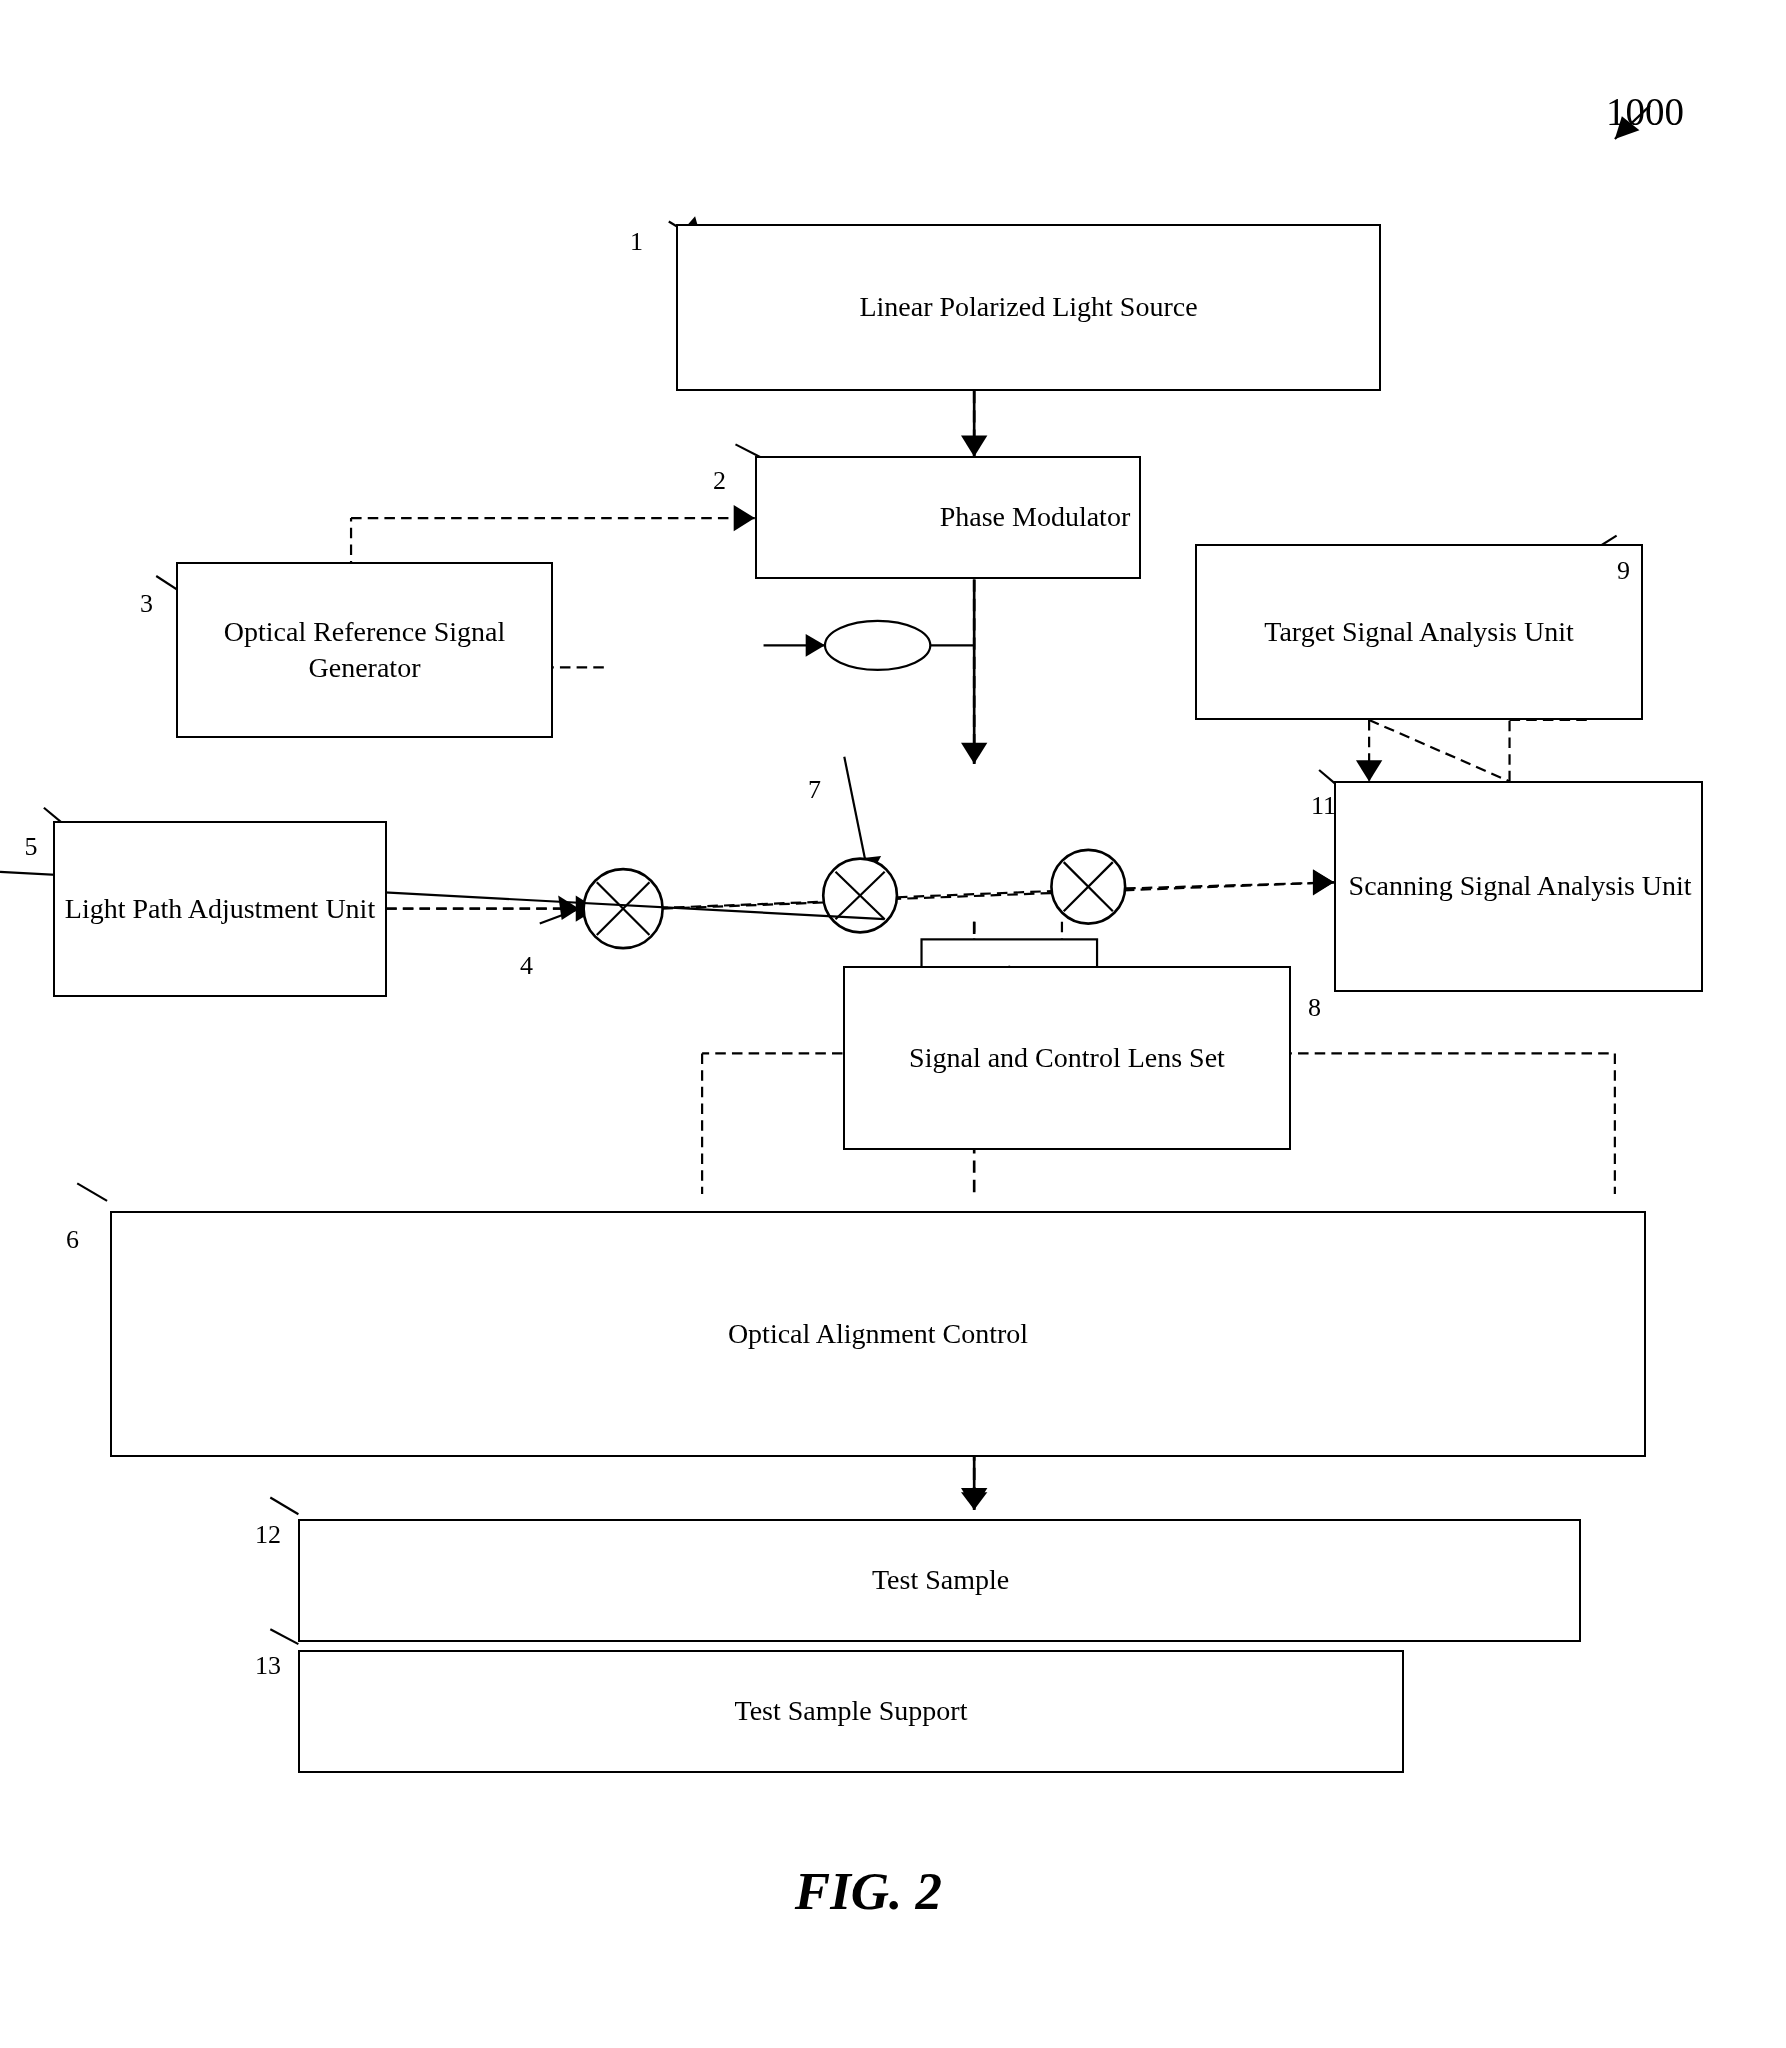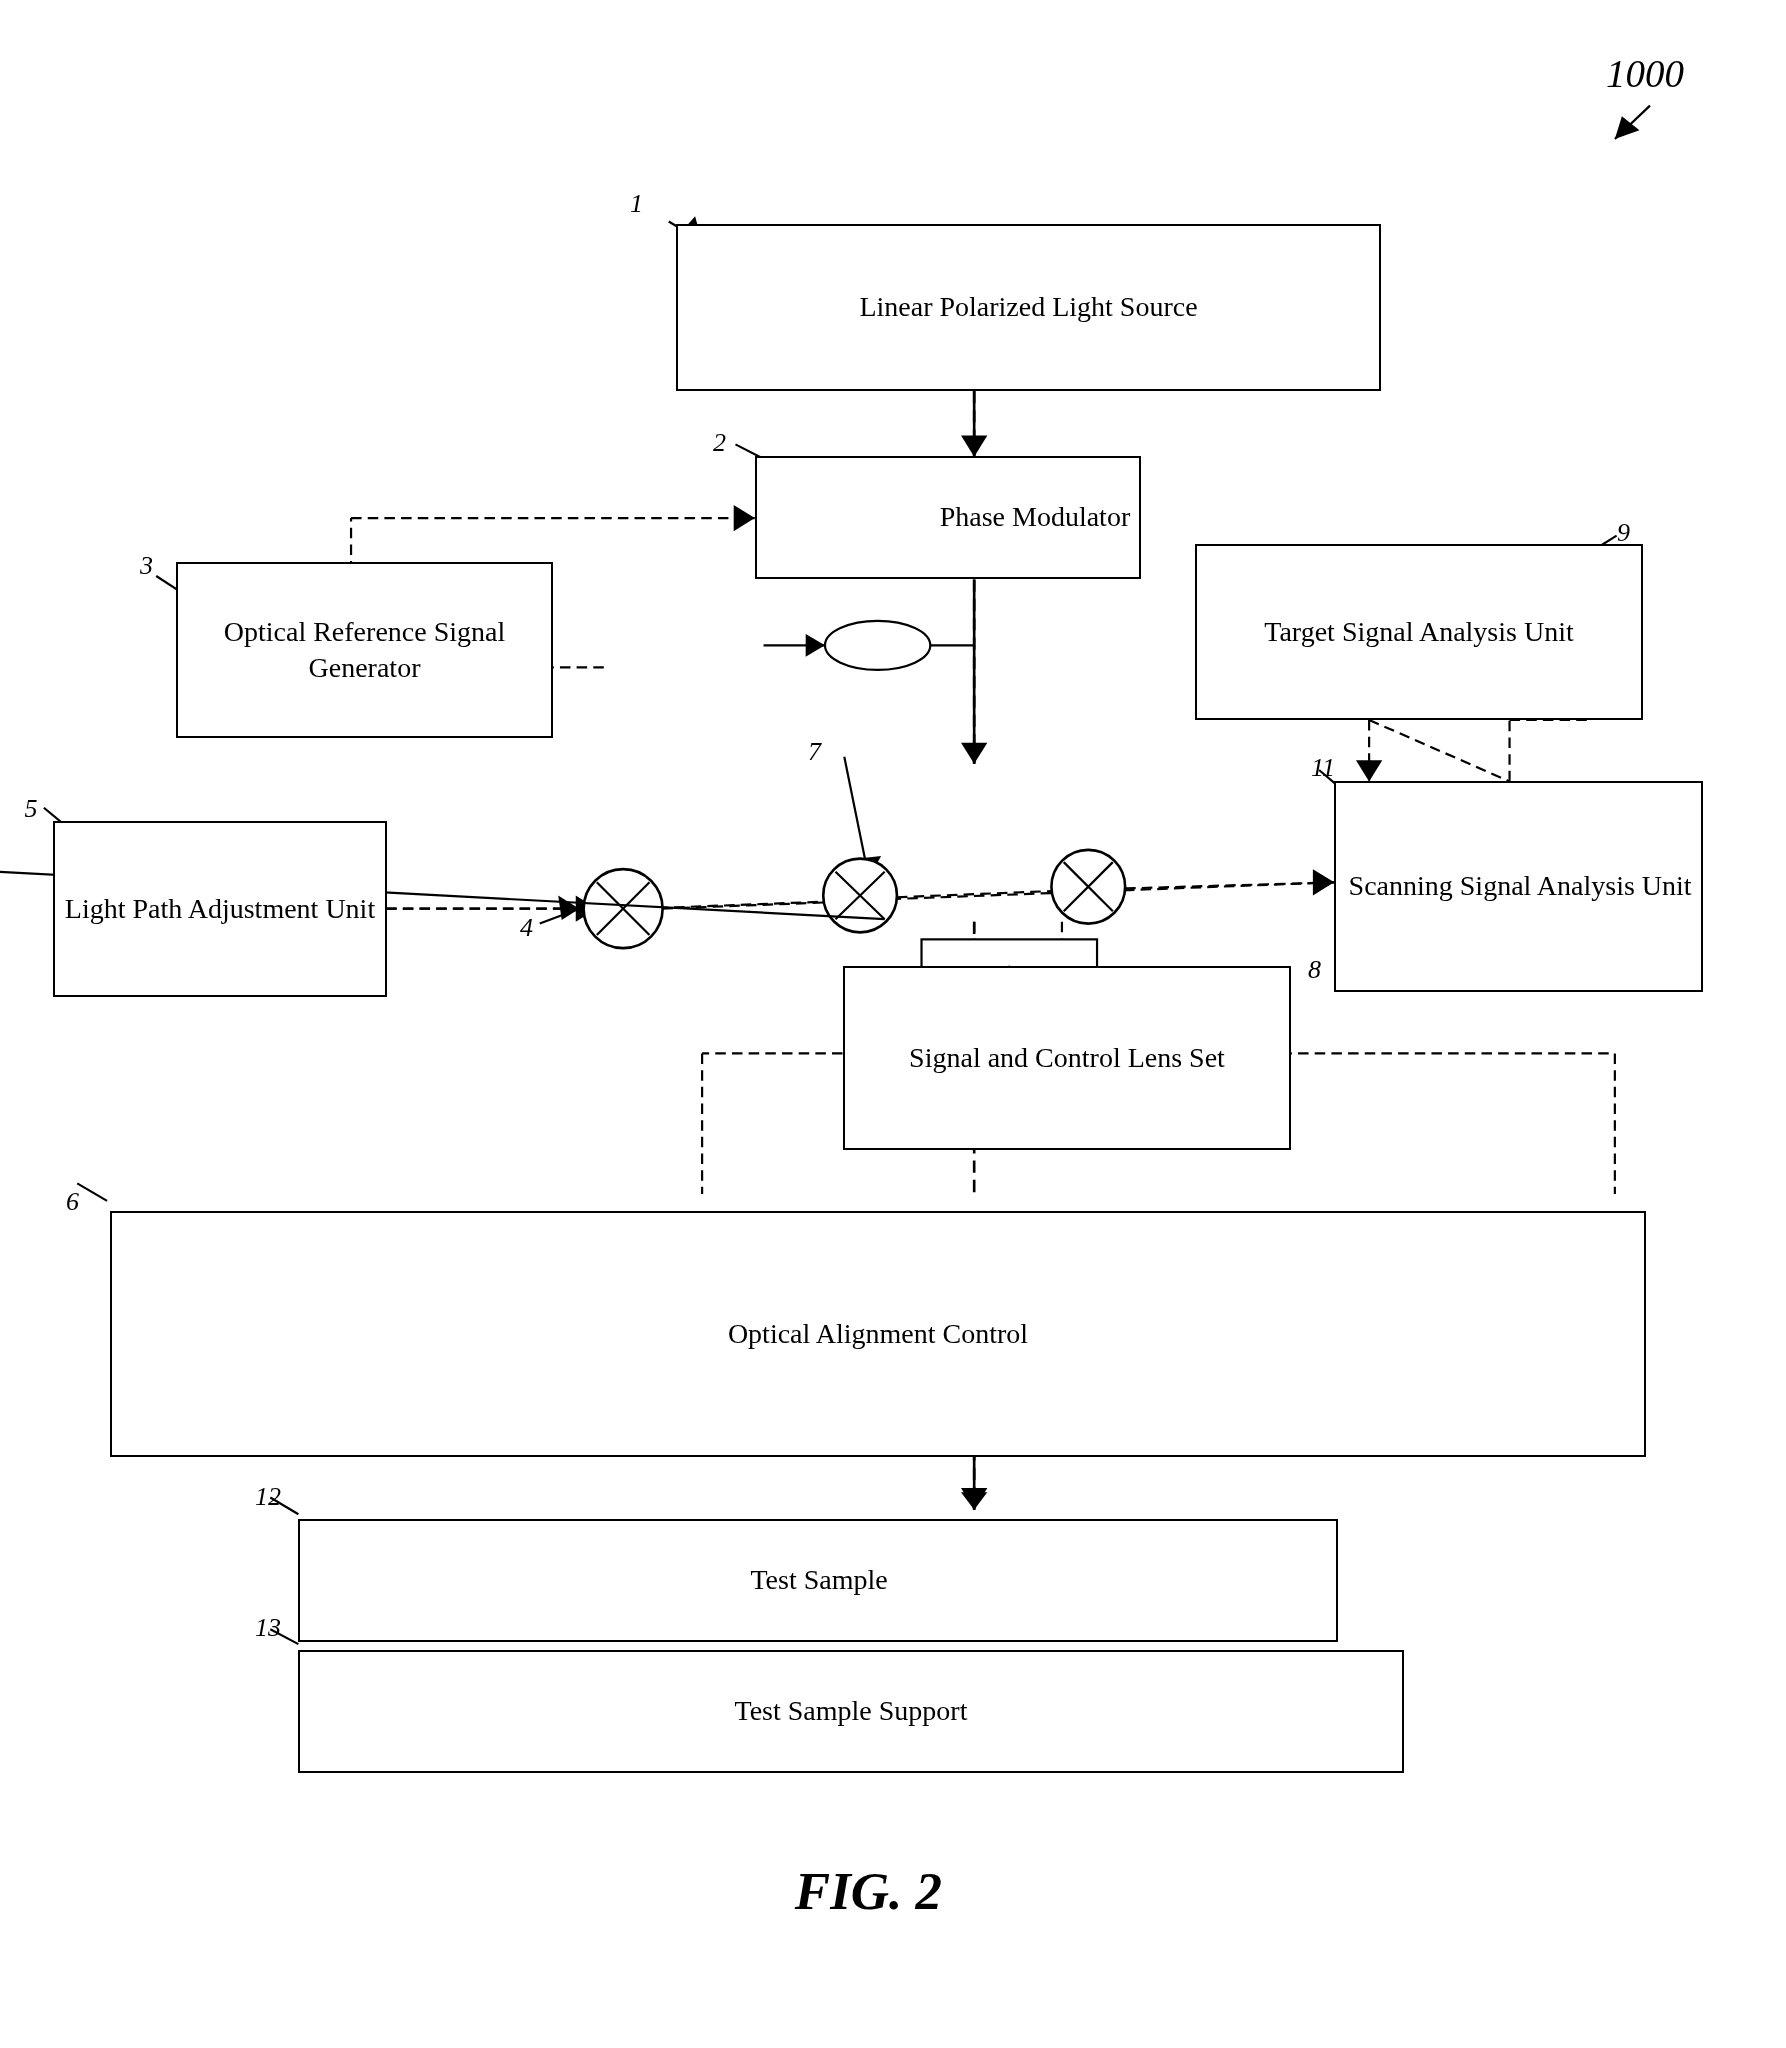--- a/index.html
+++ b/index.html
@@ -25,21 +25,21 @@
       align-items: center;
       justify-content: center;
       text-align: center;
       font-size: 28px;
       line-height: 1.3;
       padding: 8.8px;
     }
     .label-num {
       position: absolute;
       font-size: 26px;
-      font-style: italic;
+      margin-top: 38px;
     }
     
     .connector-svg {
       position: absolute;
       top: 0; left: 0;
       width: 1786px;
       height: 2049px;
       pointer-events: none;
     }
     .fig-label {
@@ -193,21 +193,21 @@
   </div>
 
   <div class="box" style="left:843px; top:966px; width:448px; height:184px;">
     <span>Signal and Control Lens Set</span>
   </div>
 
   <div class="box" style="left:97px; top:1211px; width:1536px; height:246px;margin-left:13px;">
     <span>Optical Alignment Control</span>
   </div>
 
-  <div class="box" style="left:298px; top:1519px; width:1040px; height:123px;padding-left:11px;">
+  <div class="box" style="left:298px; top:1519px; width:1283px; height:123px;padding-left:11px;">
     <span>Test Sample</span>
   </div>
 
   <div class="box" style="left:298px; top:1650px; width:1106px; height:123px;">
     <span>Test Sample Support</span>
   </div>
 
   <span class="label-num" style="left:1606px; top:51px; font-size:39px;">1000</span>
   <span class="label-num" style="left:630px; top:189px;">1</span>
   <span class="label-num" style="left:713px; top:428px;">2</span>

